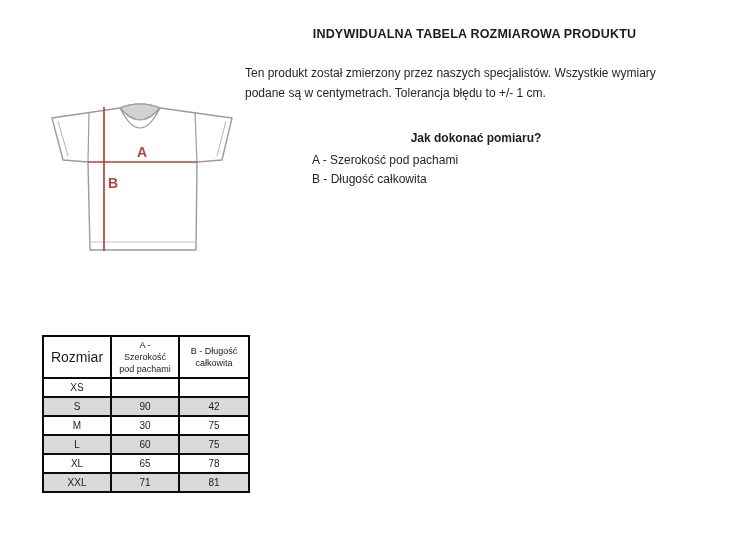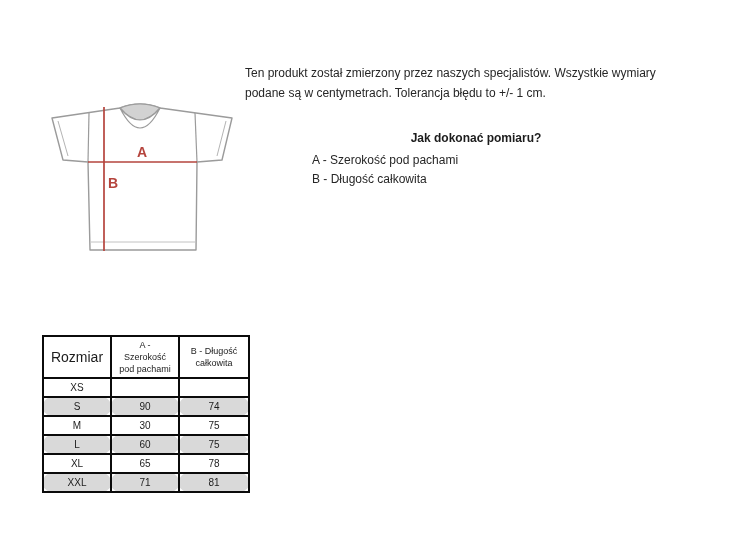--- a/index.html
+++ b/index.html
@@ -87,32 +87,32 @@
     font-weight: normal;
     font-size: 9px;
     line-height: 12px;
     padding: 2px 6px;
   }
   .size-table th.col-size { font-size: 14px; margin-left: 9px; }
   .size-table td {
     height: 19px;
     padding: 0 2px;
     font-size: 10px;
-    border-radius: 9px;
   }
   .size-table tr.shaded td { background: #d9d9d9; }
   .size-table col.c1 { width: 68px; }
   .size-table col.c2 { width: 68px; }
   .size-table col.c3 { width: 70px; }
 </style>
 </head>
 <body>
 
 <div class="page">
 
+  <div class="doc-title">INDYWIDUALNA TABELA ROZMIAROWA PRODUKTU</div>
 
   <div class="doc-desc">
     <div>Ten produkt został zmierzony przez naszych specjalistów. Wszystkie wymiary</div>
     <div>podane są w centymetrach. Tolerancja błędu to +/- 1 cm.</div>
   </div>
 
   <div class="guide">
     <div class="guide-heading">Jak dokonać pomiaru?</div>
     <div class="guide-items">
       <div class="guide-item">A - Szerokość pod pachami</div>
@@ -159,21 +159,21 @@
     </thead>
     <tbody>
       <tr>
         <td>XS</td>
         <td></td>
         <td></td>
       </tr>
       <tr class="shaded">
         <td>S</td>
         <td>90</td>
-        <td>74</td>
+        <td>42</td>
       </tr>
       <tr>
         <td>M</td>
         <td>30</td>
         <td>75</td>
       </tr>
       <tr class="shaded">
         <td>L</td>
         <td>60</td>
         <td>75</td>

